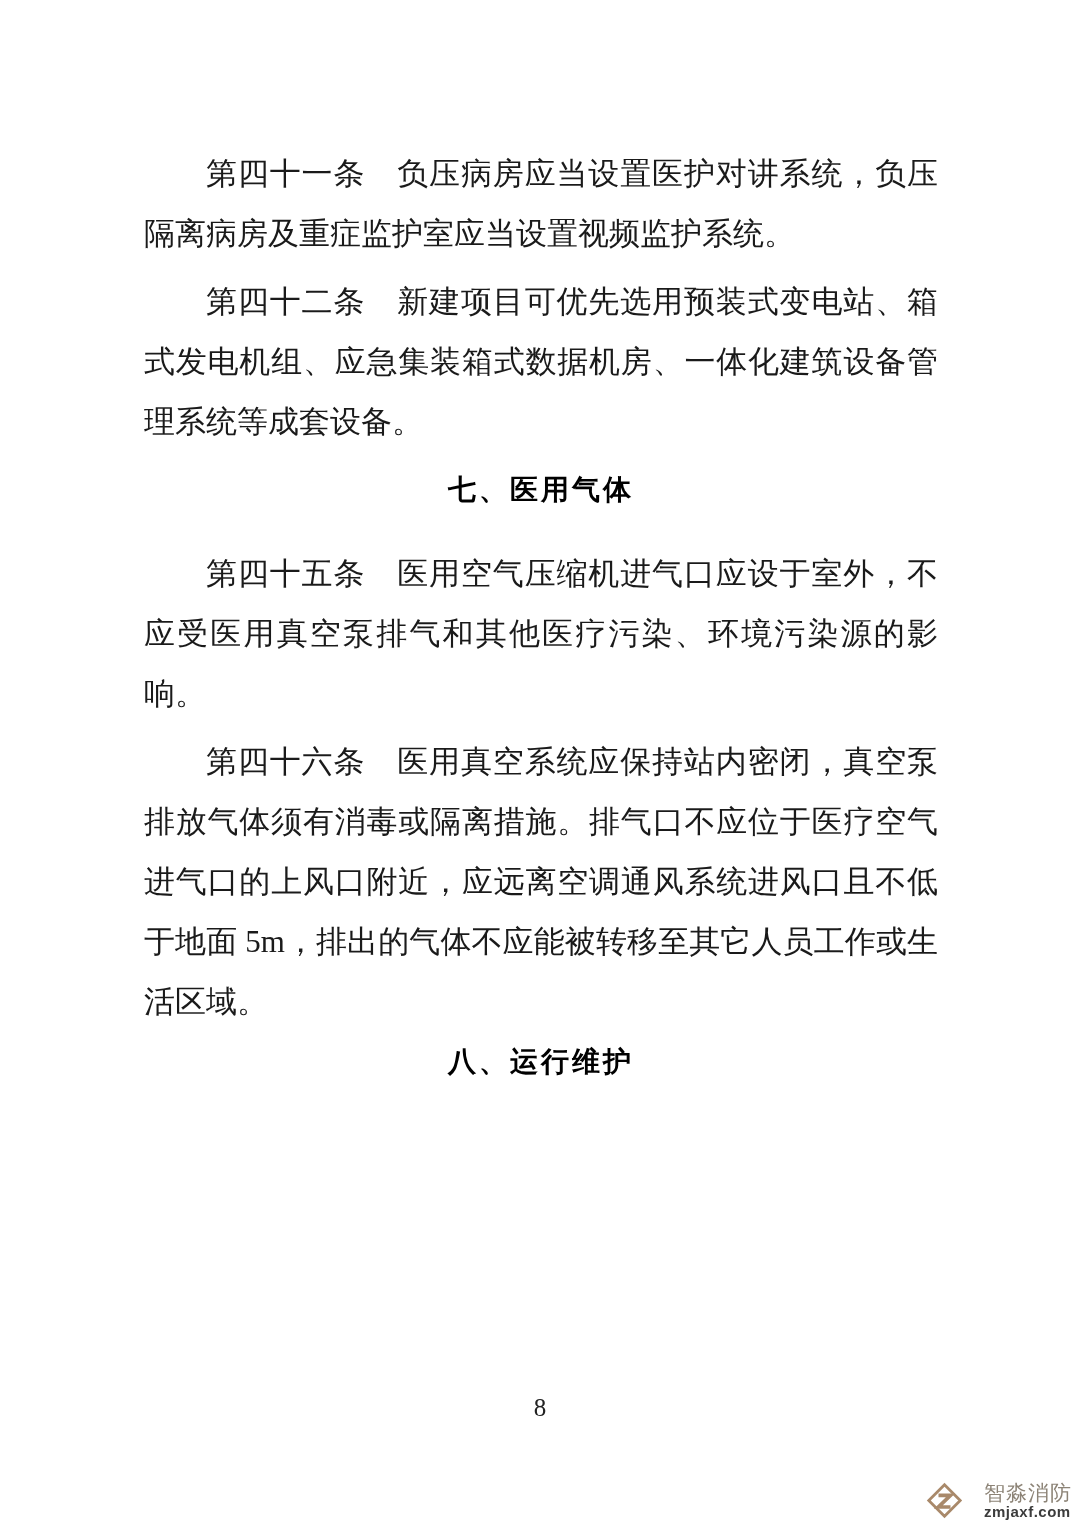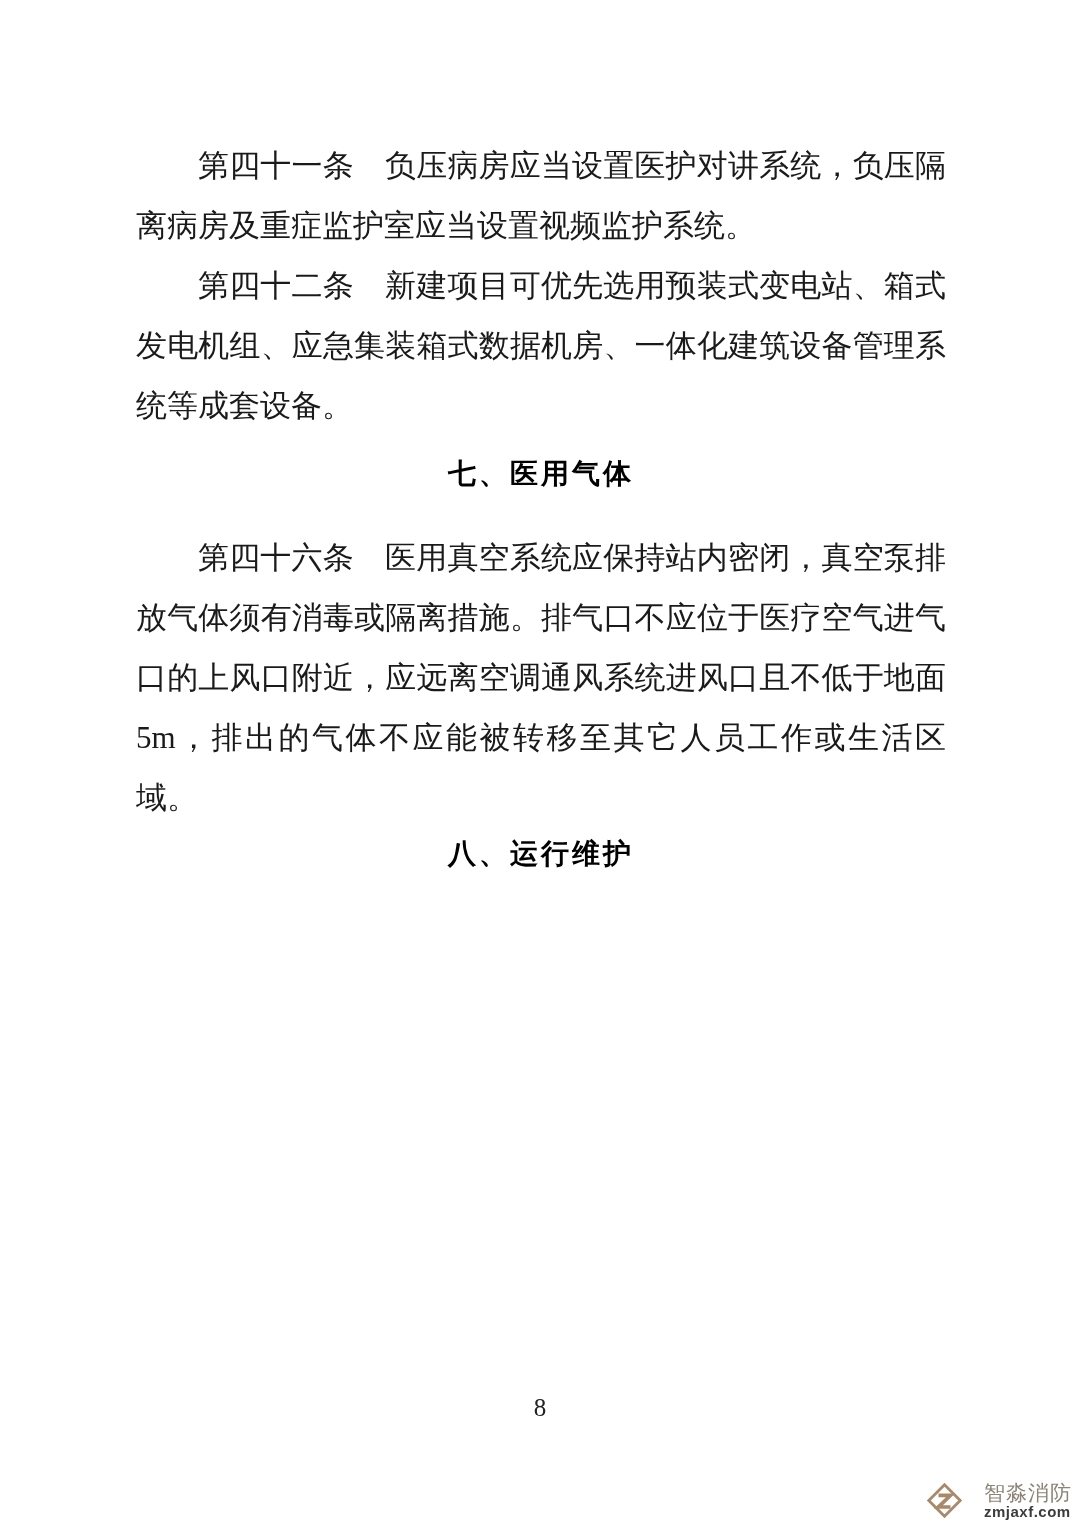--- a/index.html
+++ b/index.html
@@ -16,21 +16,21 @@
     overflow: hidden;
     color: #1a1a1a;
   }
   .content {
     position: absolute;
     top: 136px;
     left: 136px;
     width: 810px;
   }
   .content p {
-    margin: 0;
+    margin: 8px;
     font-size: 31px;
     line-height: 60px;
     text-align: justify;
     text-indent: 62px;
     color: #1a1a1a;
     font-family: "Liberation Serif", "DejaVu Serif", serif;
   }
   .content h2 {
     margin: 16px 0 32px 0;
     font-family: "Liberation Sans", "DejaVu Sans", sans-serif;
@@ -91,20 +91,21 @@
 </style>
 </head>
 <body>
 
 <div class="page">
 
   <main class="content" id="content">
       <p>第四十一条　负压病房应当设置医护对讲系统，负压隔离病房及重症监护室应当设置视频监护系统。</p>
       <p>第四十二条　新建项目可优先选用预装式变电站、箱式发电机组、应急集装箱式数据机房、一体化建筑设备管理系统等成套设备。</p>
       <h2>七、医用气体</h2>
+      <p>第四十五条　医用空气压缩机进气口应设于室外，不应受医用真空泵排气和其他医疗污染、环境污染源的影响。</p>
       <p>第四十六条　医用真空系统应保持站内密闭，真空泵排放气体须有消毒或隔离措施。排气口不应位于医疗空气进气口的上风口附近，应远离空调通风系统进风口且不低于地面 5m，排出的气体不应能被转移至其它人员工作或生活区域。</p>
       <h2>八、运行维护</h2>
     </main>
 
   <div class="page-number">8</div>
 
   <div class="brand">
     <svg class="logo-icon" viewBox="0 0 40 40" aria-hidden="true">
       <polygon points="20,3 37,20 20,37 3,20" fill="none" stroke-width="3" stroke="#a9896a"></polygon>
       <path d="M13.5 14.5 h13 l-13 12.5 h13" fill="none" stroke-width="4" stroke="#a9896a"></path>

